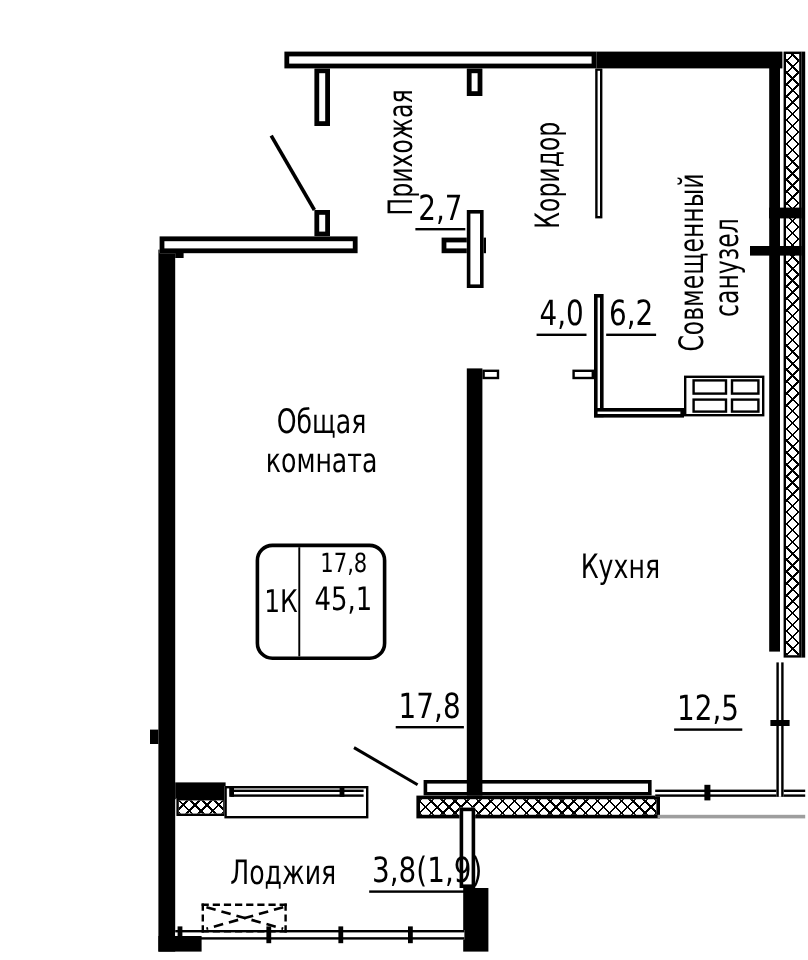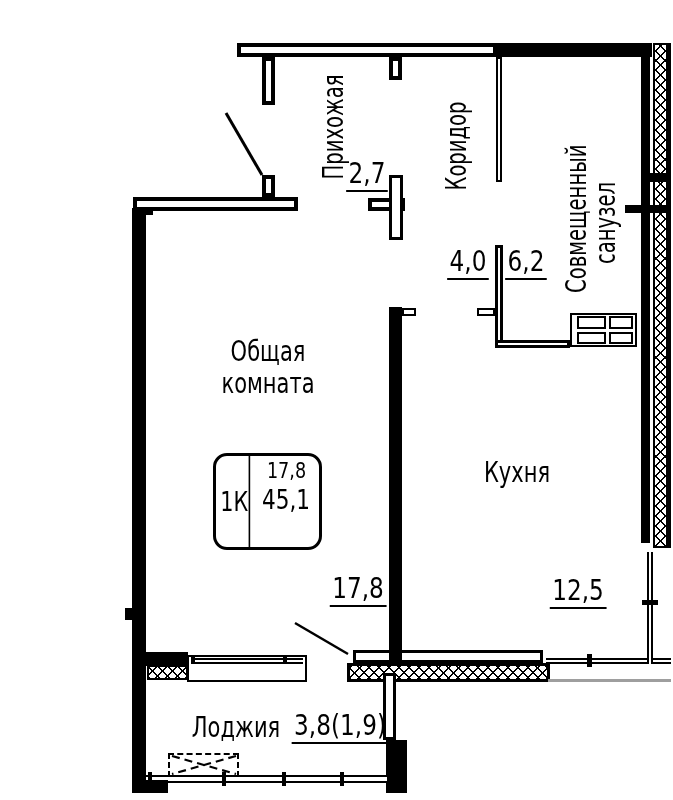--- a/index.html
+++ b/index.html
@@ -113,22 +113,22 @@
     <div>Общая</div>
     <div>комната</div>
   </div>
   <div class="c lbl hsc" style="left:417px;top:458px;width:200px;height:30px;">Кухня</div>
   <div class="c lbl hsc" style="left:136px;top:713px;width:200px;height:30px;">Лоджия</div>
 
   <div class="dimwrap" style="left:367px;top:159px;"><span class="dim">2,7</span></div>
   <div class="dimwrap" style="left:468px;top:247px;"><span class="dim">4,0</span></div>
   <div class="dimwrap" style="left:526px;top:247px;"><span class="dim">6,2</span></div>
   <div class="dimwrap" style="left:358px;top:574px;"><span class="dim">17,8</span></div>
-  <div class="dimwrap" style="left:578px;top:576px;"><span class="dim">12,5</span></div>
-  <div class="dimwrap" style="left:340px;top:711px;"><span class="dim">3,8(1,9)</span></div>
+  <div class="dimwrap" style="left:590px;top:576px;"><span class="dim">12,5</span></div>
+  <div class="dimwrap" style="left:356px;top:711px;"><span class="dim">3,8(1,9)</span></div>
 
   <div id="stamp" class="c" style="left:213px;top:453px;width:109px;height:97px;">
     <div class="type">1К</div>
     <div class="col">
       <div class="r r1"><span class="num">17,8</span></div>
       <div class="r r3"><span class="num">45,1</span></div>
     </div>
   </div>
 
 </div>

